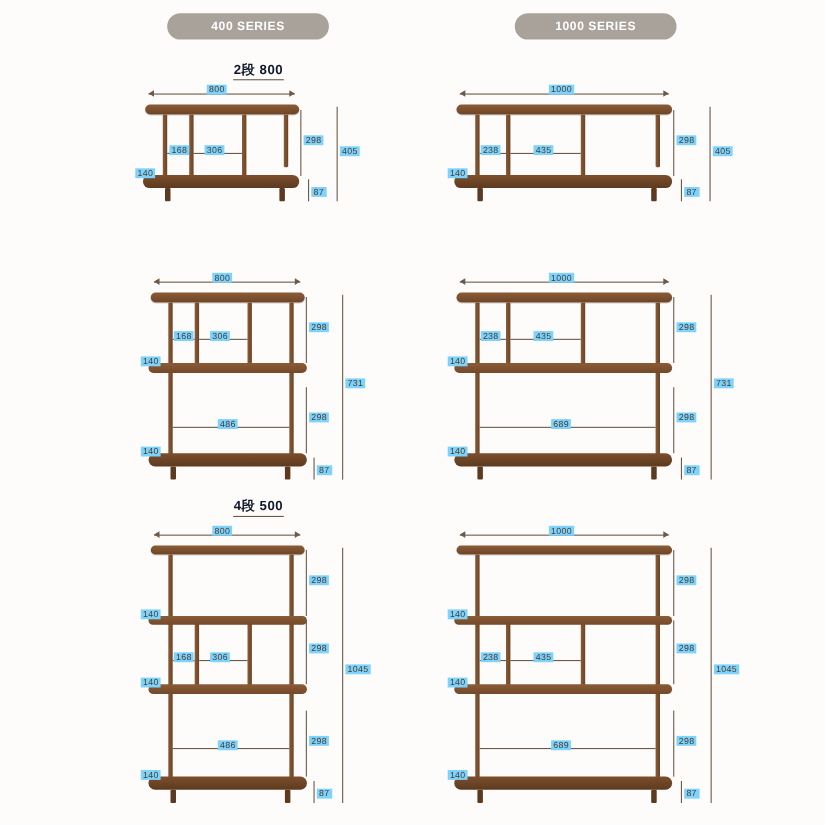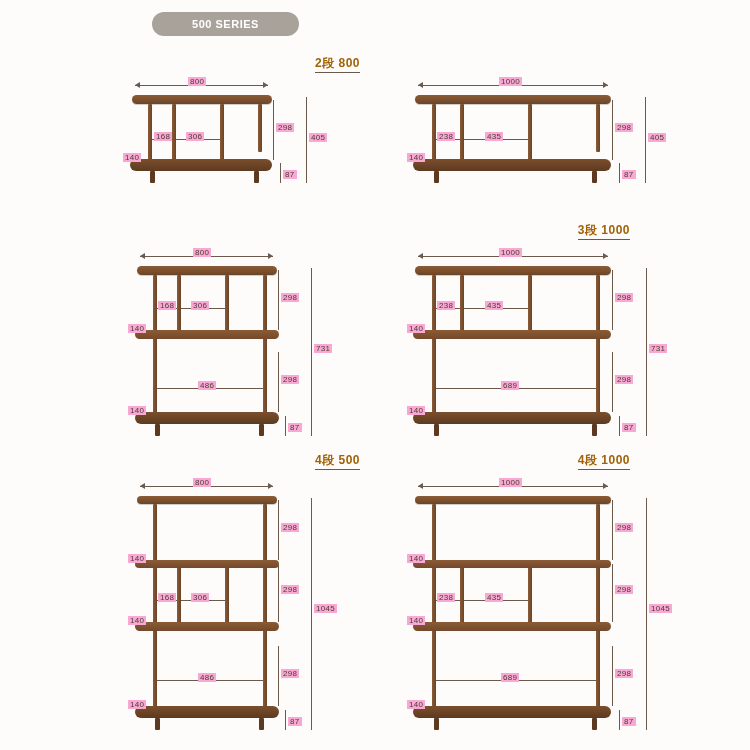--- a/index.html
+++ b/index.html
@@ -25,24 +25,24 @@
     letter-spacing:.5px;
     text-align:center;
     padding:0 16px;
   }
   .pill-800{left:152px;width:115px;}
   .pill-1000{left:468px;width:115px;}
 
   .panel{position:absolute;}
   .panel-title{
     position:absolute;top:0;left:0;width:100%;
-    text-align:right;
+    text-align:center;
     font-size:12px;
     font-weight:bold;
-    color:#a16207;
+    color:#0f172a;
     letter-spacing:.5px;
   }
   .panel-title .ul{
     border-bottom:1px solid #6b5a4b;
     padding-bottom:2px;
   }
 
   
   .stage{position:absolute;}
   .shelf-top{
@@ -80,31 +80,32 @@
     position:absolute;width:1px;background:#6b5a4b;
   }
   .arrow{position:absolute;width:0;height:0;}
   .arr-l{border-top:3px solid transparent;border-bottom:3px solid transparent;border-right:5px solid #6b5a4b;}
   .arr-r{border-top:3px solid transparent;border-bottom:3px solid transparent;border-left:5px solid #6b5a4b;}
 
   .dlabel{
     position:absolute;
     font-size:8px;
     color:#4a3c30;
-    background:#f9a8d4;
+    background:#7dd3fc;
     padding:0 2px;
     white-space:nowrap;
     letter-spacing:.3px;
   }
 </style>
 </head>
 <body>
 
 <div class="series-tabs">
-  <div class="series-pill pill-800">500 SERIES</div>
+  <div class="series-pill pill-800">400 SERIES</div>
+  <div class="series-pill pill-1000">1000 SERIES</div>
 </div>
 
 <div class="panel" style="left:110px;top:55px;width:250px;height:165px;">
   <div class="panel-title"><span class="ul">2段 800</span></div>
 
   <div class="dim-h" style="left:25px;top:30px;width:133px;"></div>
   <div class="arrow arr-l" style="left:25px;top:27px;"></div>
   <div class="arrow arr-r" style="left:153px;top:27px;"></div>
   <div class="dlabel" style="left:78px;top:22px;">800</div>
 
@@ -207,21 +208,20 @@
   <div class="dlabel" style="left:171px;top:153px;">298</div>
 
   <div class="dim-v" style="left:201px;top:46px;height:168px;"></div>
   <div class="dlabel" style="left:204px;top:122px;">731</div>
 
   <div class="dim-v" style="left:175px;top:194px;height:20px;"></div>
   <div class="dlabel" style="left:178px;top:201px;">87</div>
 </div>
 
 <div class="panel" style="left:400px;top:222px;width:280px;height:220px;">
-  <div class="panel-title" style="width:230px;"><span class="ul">3段 1000</span></div>
 
   <div class="dim-h" style="left:18px;top:34px;width:190px;"></div>
   <div class="arrow arr-l" style="left:18px;top:31px;"></div>
   <div class="arrow arr-r" style="left:203px;top:31px;"></div>
   <div class="dlabel" style="left:99px;top:26px;">1000</div>
 
   <div class="stage" style="left:0;top:0;width:280px;height:220px;">
     <div class="shelf-top" style="left:15px;top:44px;width:196px;height:9px;"></div>
     <div class="post" style="left:32px;top:53px;width:4px;height:142px;"></div>
     <div class="post" style="left:60px;top:53px;width:4px;height:57px;"></div>
@@ -300,21 +300,20 @@
   <div class="dlabel" style="left:171px;top:217px;">298</div>
 
   <div class="dim-v" style="left:201px;top:46px;height:232px;"></div>
   <div class="dlabel" style="left:204px;top:152px;">1045</div>
 
   <div class="dim-v" style="left:175px;top:258px;height:20px;"></div>
   <div class="dlabel" style="left:178px;top:265px;">87</div>
 </div>
 
 <div class="panel" style="left:400px;top:452px;width:280px;height:290px;">
-  <div class="panel-title" style="width:230px;"><span class="ul">4段 1000</span></div>
 
   <div class="dim-h" style="left:18px;top:34px;width:190px;"></div>
   <div class="arrow arr-l" style="left:18px;top:31px;"></div>
   <div class="arrow arr-r" style="left:203px;top:31px;"></div>
   <div class="dlabel" style="left:99px;top:26px;">1000</div>
 
   <div class="stage" style="left:0;top:0;width:280px;height:290px;">
     <div class="shelf-top" style="left:15px;top:44px;width:196px;height:8px;"></div>
     <div class="post" style="left:32px;top:52px;width:4px;height:208px;"></div>
     <div class="post" style="left:60px;top:114px;width:4px;height:58px;"></div>

